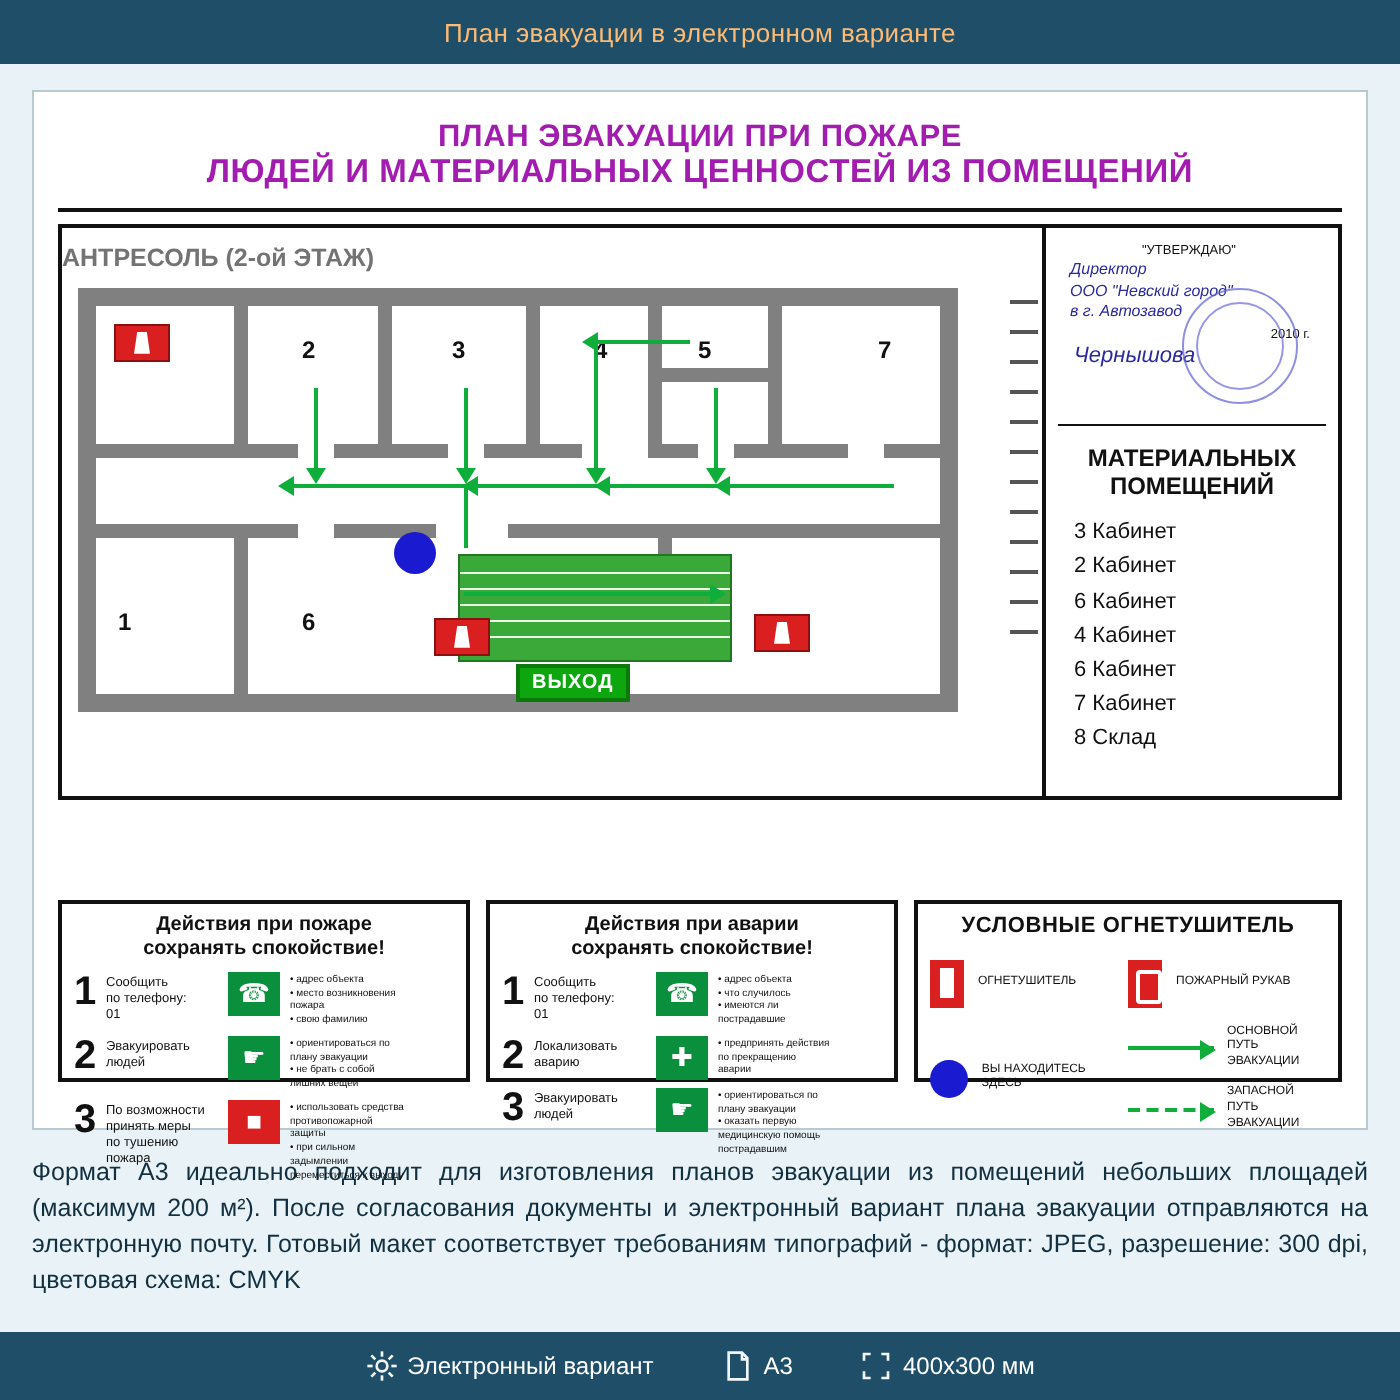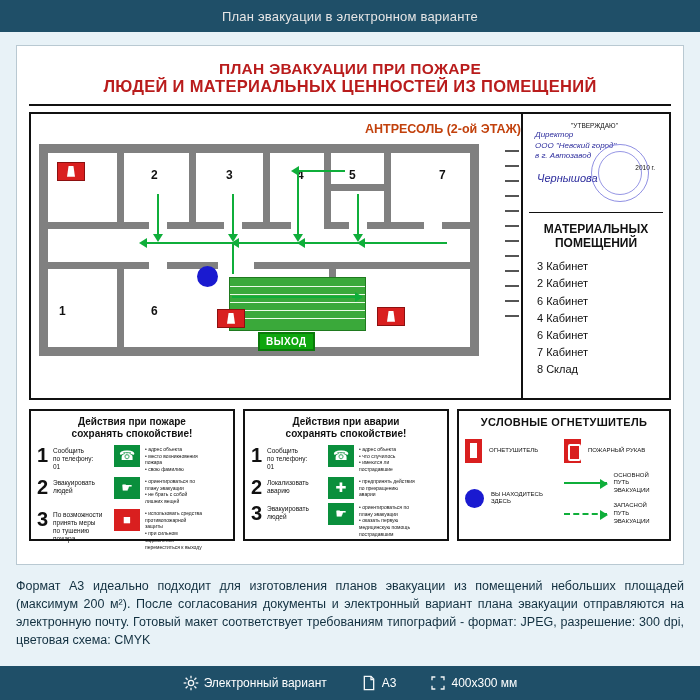--- a/index.html
+++ b/index.html
@@ -7,50 +7,50 @@
     width:700px;height:700px;
     background:#e8f2f7;
     font-family:"Liberation Sans", sans-serif;
     color:#1d2b33;
     overflow:hidden;
   }
   .page{position:relative;width:700px;height:700px;}
 
   
   .topbar{
-    height:32px;background:#1f4f68;color:#e5e5e5;
+    height:32px;background:#1f4f68;color:#fdba74;
     display:flex;align-items:center;justify-content:center;
     font-size:13px;letter-spacing:.2px;
   }
 
   
   .poster{
     margin:13px 16px 0 16px;
     background:#ffffff;
     border:1px solid #b9c9d2;
     padding:10px 12px 12px 12px;
     box-sizing:border-box;
     width:668px;height:520px;
     position:relative;
   }
   .poster-title{
     text-align:center;font-weight:bold;line-height:1.12;
-    font-size:15.5px;letter-spacing:.3px;color:#b91c1c;
+    font-size:15.5px;letter-spacing:.3px;color:#a21caf;
     padding:4px 0 6px 0;
   }
   .poster-title .l2{font-size:16.5px;}
   .rule{height:2px;background:#111;margin:2px 0 6px 0;}
 
   .mid{display:flex;height:288px;}
   .plan{
     flex:1;border:2px solid #111;border-right:none;position:relative;
     box-sizing:border-box;background:#fff;
   }
   .plan-caption{
-    text-align:right;font-weight:bold;font-size:12.5px;margin-top:8px;color:#c2410c;
+    text-align:left;font-weight:bold;font-size:12.5px;margin-top:8px;color:#737373;
   }
 
   
   .walls{position:absolute;left:8px;top:30px;width:440px;height:212px;}
   .w{position:absolute;background:#808080;}
   .room-num{position:absolute;font-weight:bold;font-size:12px;color:#111;}
   .door{position:absolute;background:#fff;}
 
   
   .stairs{
@@ -109,21 +109,21 @@
     border-radius:50%;opacity:.7;
   }
   .side h3{
     text-align:center;font-size:12px;margin:10px 0 8px 0;line-height:1.15;color:#111;
   }
   .side ul{list-style:none;margin:0;padding:0 0 0 8px;}
   .side li{font-size:11px;line-height:1.55;color:#111;}
 
   
   .bottom{display:flex;gap:8px;margin-top:9px;height:132px;}
-  .bx{border:2px solid #111;box-sizing:border-box;background:#fff;padding:5px 6px;}
+  .bx{border:2px solid #111;box-sizing:border-box;background:#fff;padding:5px 6px;margin-top:41px;}
   .bx1,.bx2{width:206px;}
   .bx3{flex:1;}
   .bx h4{
     margin:0 0 4px 0;text-align:center;font-size:10px;line-height:1.25;color:#111;
   }
   .step{display:flex;align-items:flex-start;margin-bottom:4px;}
   .step .n{font-size:20px;font-weight:bold;width:16px;line-height:1;color:#111;}
   .step .t{font-size:6.5px;width:56px;line-height:1.25;color:#111;padding-top:2px;}
   .step .sq{width:26px;height:22px;margin:0 5px;flex:none;}
   .step .bul{font-size:5px;line-height:1.35;flex:1;color:#111;padding-top:1px;}

